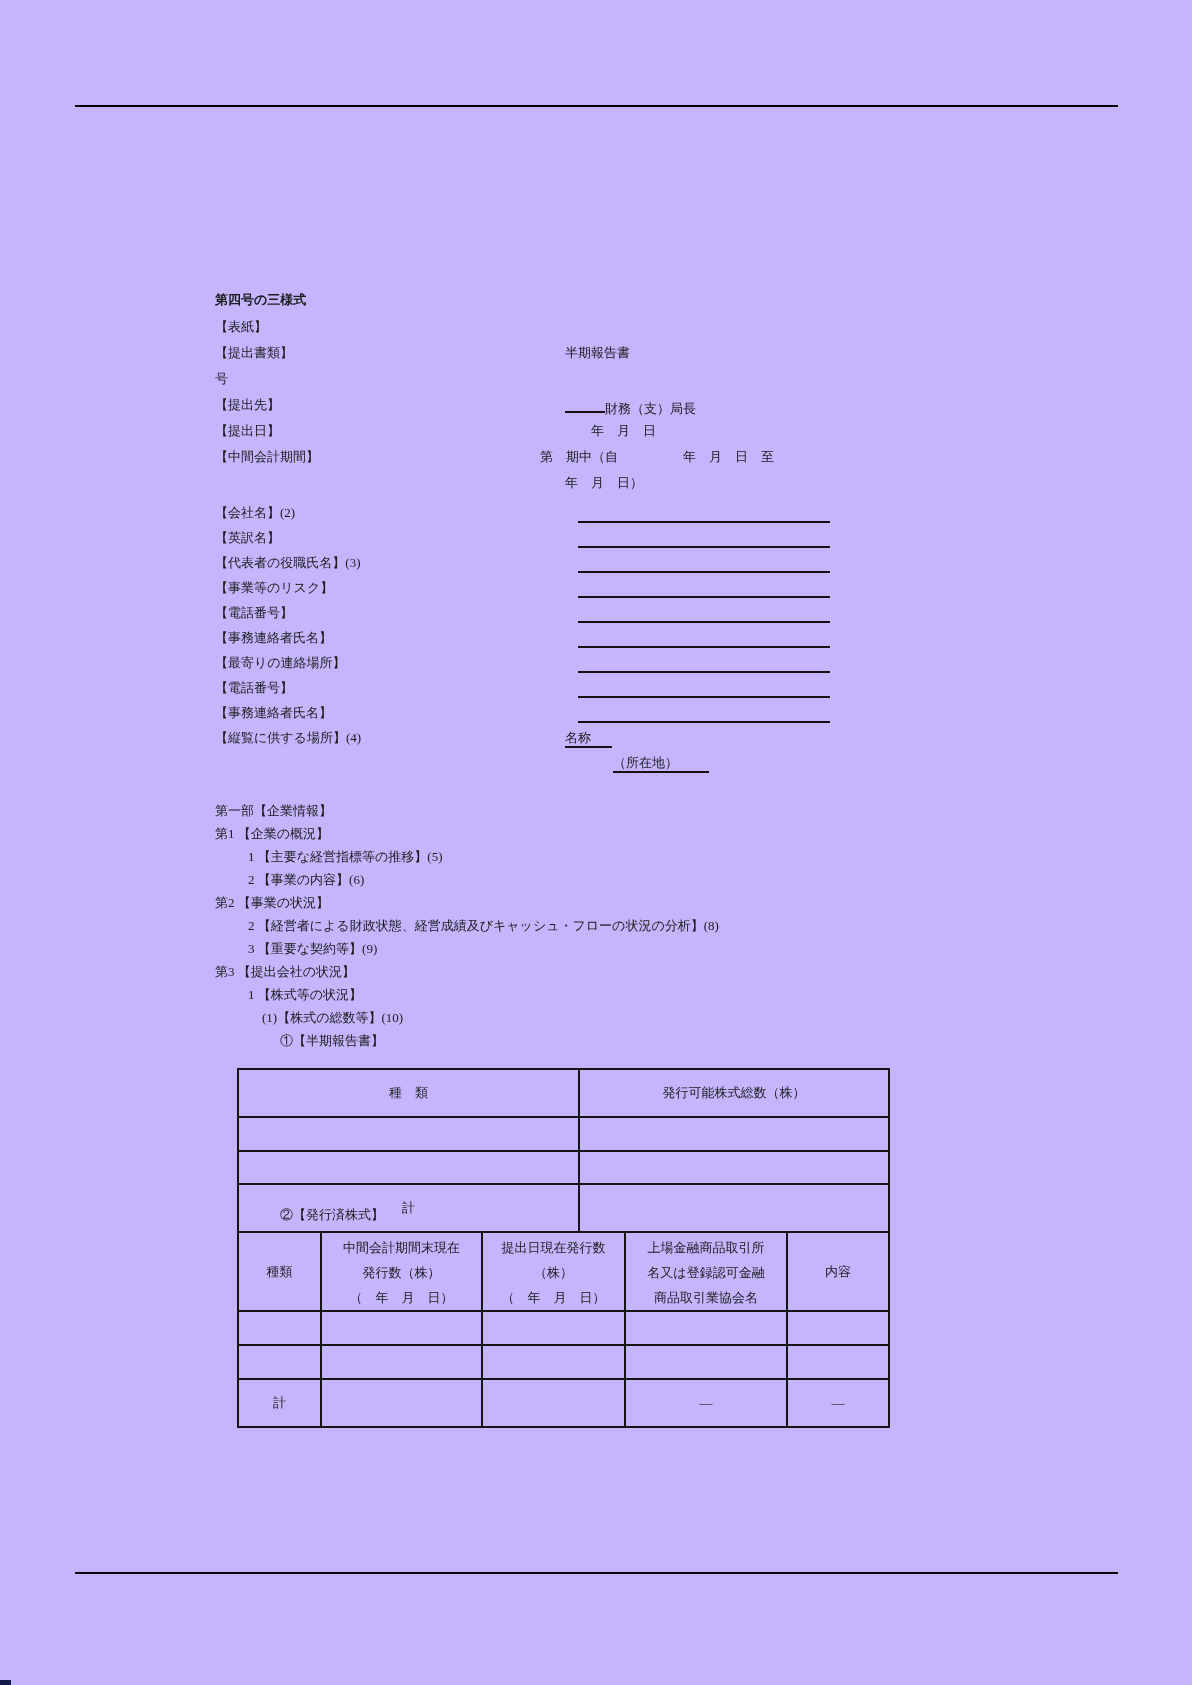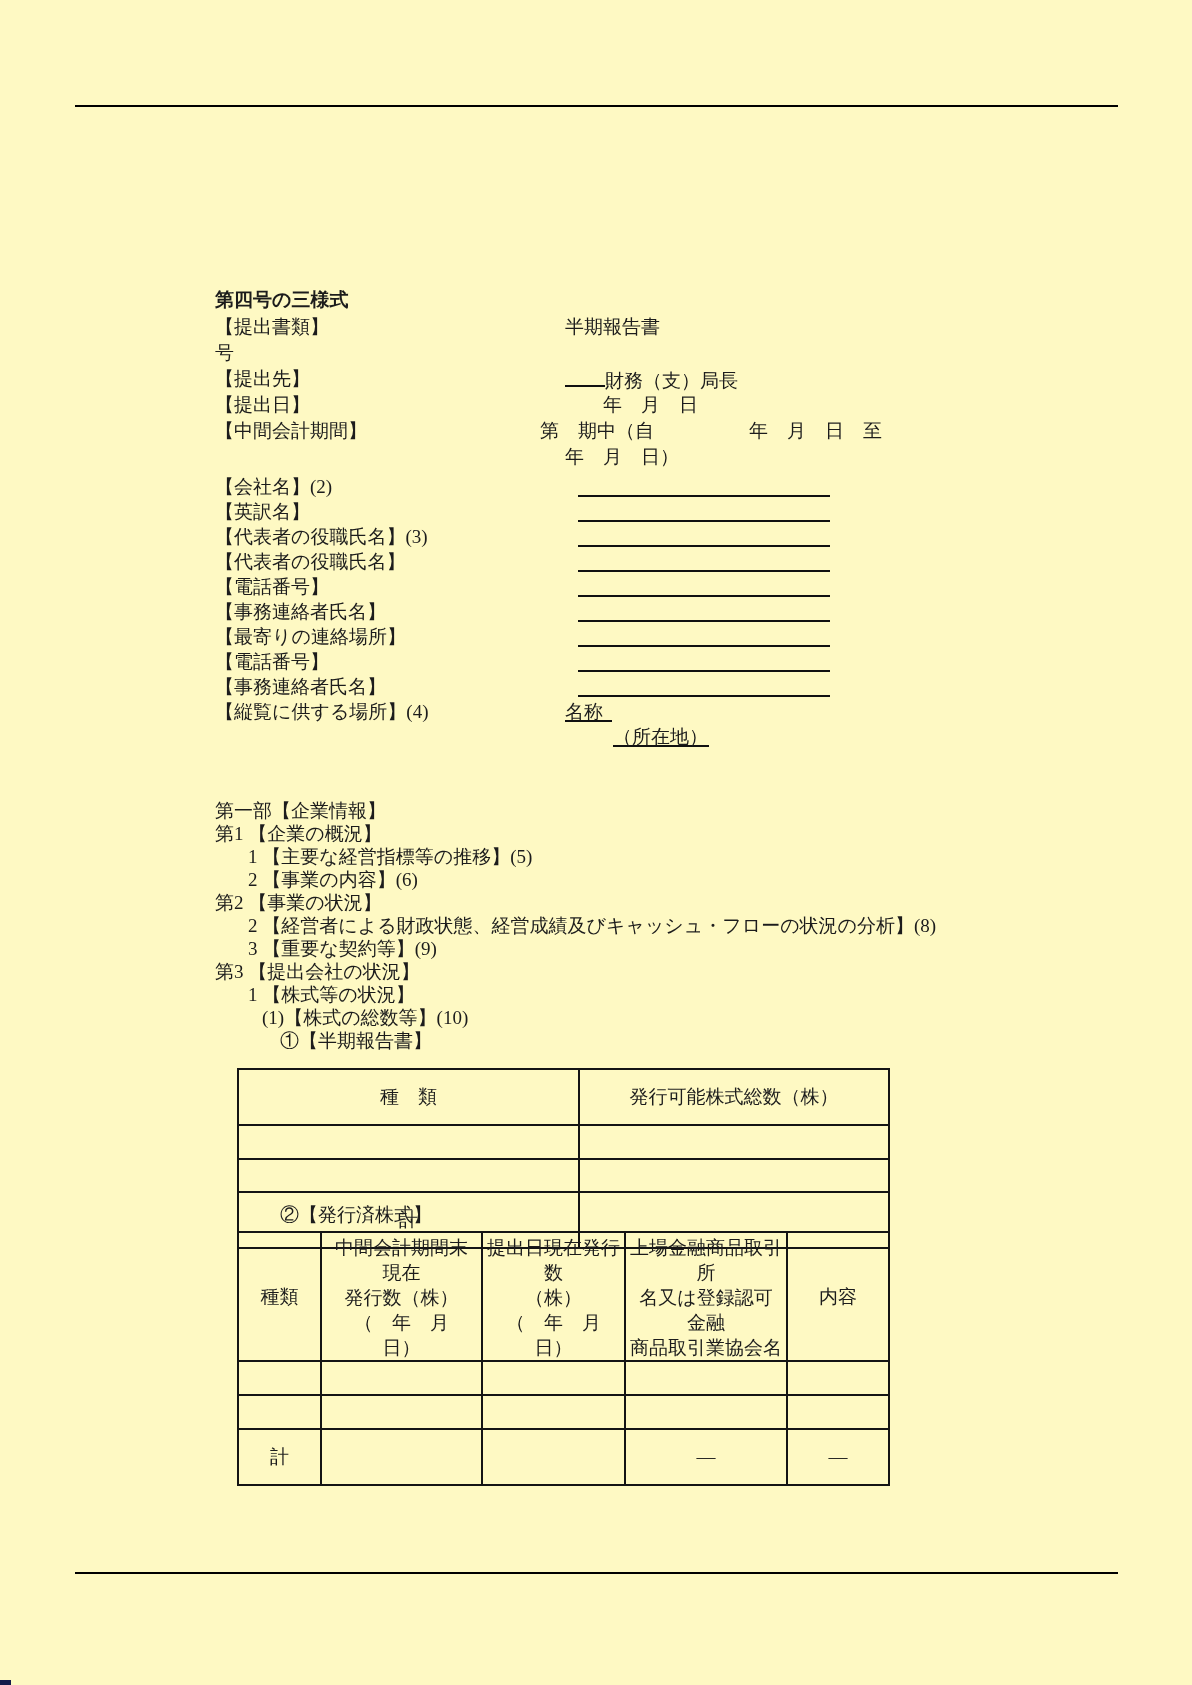--- a/index.html
+++ b/index.html
@@ -1,22 +1,22 @@
 <!DOCTYPE html>
 <html><head>
 <meta charset="utf-8">
 <style>
   html,body{margin:0;padding:0;background:#ffffff;}
   .page{
     position:relative;
     width:1192px;height:1685px;
-    background:#fef9c3;
+    background:#c4b5fd;
     font-family:"Liberation Serif","DejaVu Serif",serif;
     color:#1c1c1c;
-    font-size:19px;
+    font-size:13px;
     overflow:hidden;
   }
   .rule{position:absolute;left:75px;width:1043px;height:2px;background:#000;}
   .rule-top{top:105px;}
   .rule-bottom{top:1572px;}
   .artifact{position:absolute;left:0;top:1680px;width:11px;height:5px;background:#131a4a;}
 
   .cover{position:absolute;left:215px;top:286px;width:770px;}
   .form-title{
     font-family:"Liberation Sans","DejaVu Sans",sans-serif;
@@ -61,20 +61,24 @@
 <div class="page">
 
   <div class="rule rule-top"></div>
   <div class="rule rule-bottom"></div>
   <div class="artifact"></div>
 
   <div class="cover">
     <div class="form-title">第四号の三様式</div>
 
     <div class="frow">
+      <span class="lab">【表紙】</span>
+      <span class="val"></span>
+    </div>
+    <div class="frow">
       <span class="lab">【提出書類】</span>
       <span class="val">半期報告書</span>
     </div>
     <div class="frow">
       <span class="lab">号</span>
       <span class="val"></span>
     </div>
     <div class="frow">
       <span class="lab">【提出先】</span>
       <span class="val"><span class="preblank"></span><span>財務（支）局長</span></span>
@@ -99,21 +103,21 @@
       </div>
       <div class="brow">
         <span class="lab">【英訳名】</span>
         <span class="blankline"></span>
       </div>
       <div class="brow">
         <span class="lab">【代表者の役職氏名】(3)</span>
         <span class="blankline"></span>
       </div>
       <div class="brow">
-        <span class="lab">【代表者の役職氏名】</span>
+        <span class="lab">【事業等のリスク】</span>
         <span class="blankline"></span>
       </div>
       <div class="brow">
         <span class="lab">【電話番号】</span>
         <span class="blankline"></span>
       </div>
       <div class="brow">
         <span class="lab">【事務連絡者氏名】</span>
         <span class="blankline"></span>
       </div>

